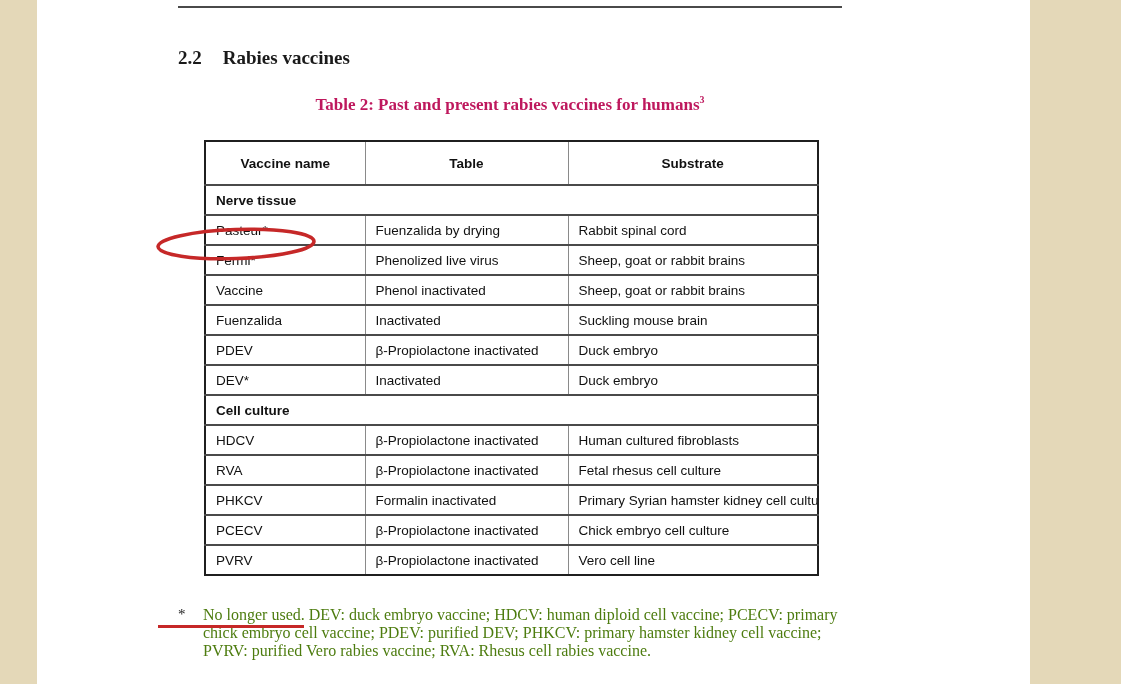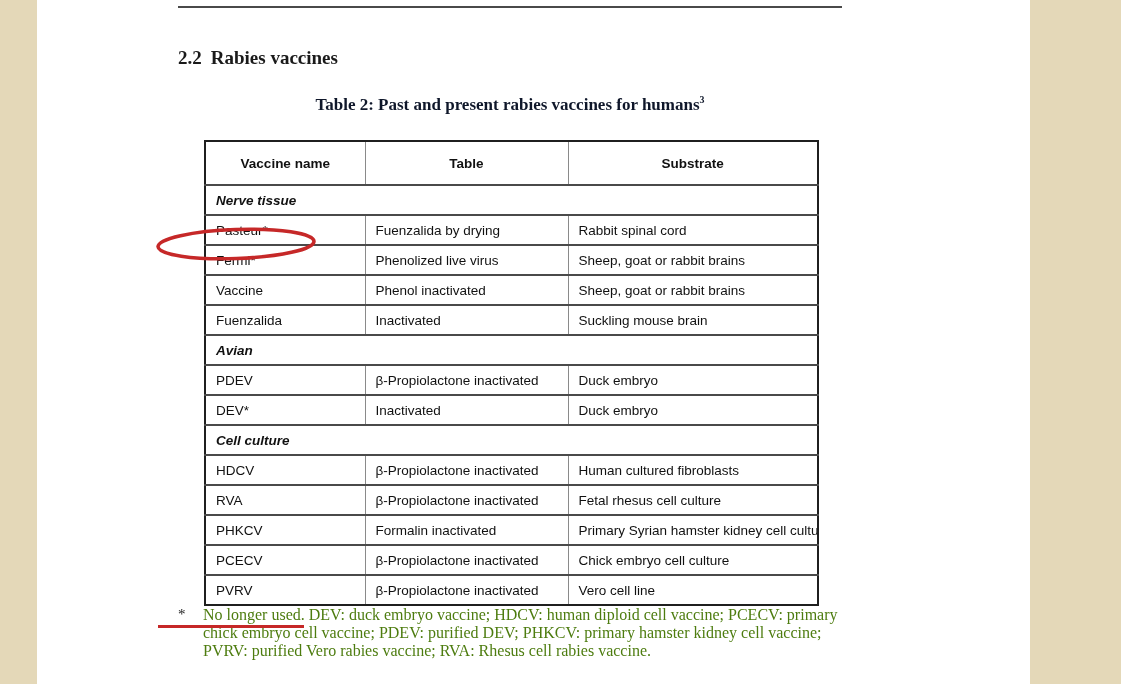--- a/index.html
+++ b/index.html
@@ -30,31 +30,31 @@
   .heading {
     position: absolute;
     left: 141px;
     top: 47px;
     font-family: "Liberation Serif", serif;
     font-weight: bold;
     font-size: 19px;
     color: #1a1a1a;
     white-space: nowrap;
   }
-  .heading .num { margin-right: 9px; }
+  .heading .num { margin-right: 21px; }
   .table-caption {
     position: absolute;
     left: 141px;
     top: 95px;
     width: 664px;
     text-align: center;
     font-family: "Liberation Serif", serif;
     font-weight: bold;
     font-size: 17px;
-    color: #0f172a;
+    color: #be185d;
   }
   .table-caption sup {
     font-size: 10px;
     vertical-align: super;
     line-height: 0;
   }
   .vtable {
     position: absolute;
     left: 167px;
     top: 140px;
@@ -75,21 +75,21 @@
   }
   .vtable td:first-child { border-left: none; }
   .vtable tr.hdr { height: 44px; }
   .vtable tr.hdr td {
     border-top: none;
     text-align: center;
     font-weight: bold;
     padding: 0;
   }
   .vtable tr.sec { height: 30px; }
-  .vtable tr.sec td { font-weight: bold; font-style: italic; }
+  .vtable tr.sec td { font-weight: bold; }
   .vtable tr.data { height: 30px; }
   .ellipse-annot {
     position: absolute;
     left: 109px;
     top: 225px;
     width: 180px;
     height: 38px;
     transform: rotate(-2deg);
     pointer-events: none;
   }
@@ -165,23 +165,20 @@
         <td>Vaccine</td>
         <td>Phenol inactivated</td>
         <td>Sheep, goat or rabbit brains</td>
       </tr>
       <tr class="data">
         <td>Fuenzalida</td>
         <td>Inactivated</td>
         <td>Suckling mouse brain</td>
       </tr>
 
-      <tr class="sec">
-        <td colspan="3">Avian</td>
-      </tr>
       <tr class="data">
         <td>PDEV</td>
         <td>β-Propiolactone inactivated</td>
         <td>Duck embryo</td>
       </tr>
       <tr class="data">
         <td>DEV*</td>
         <td>Inactivated</td>
         <td>Duck embryo</td>
       </tr>

